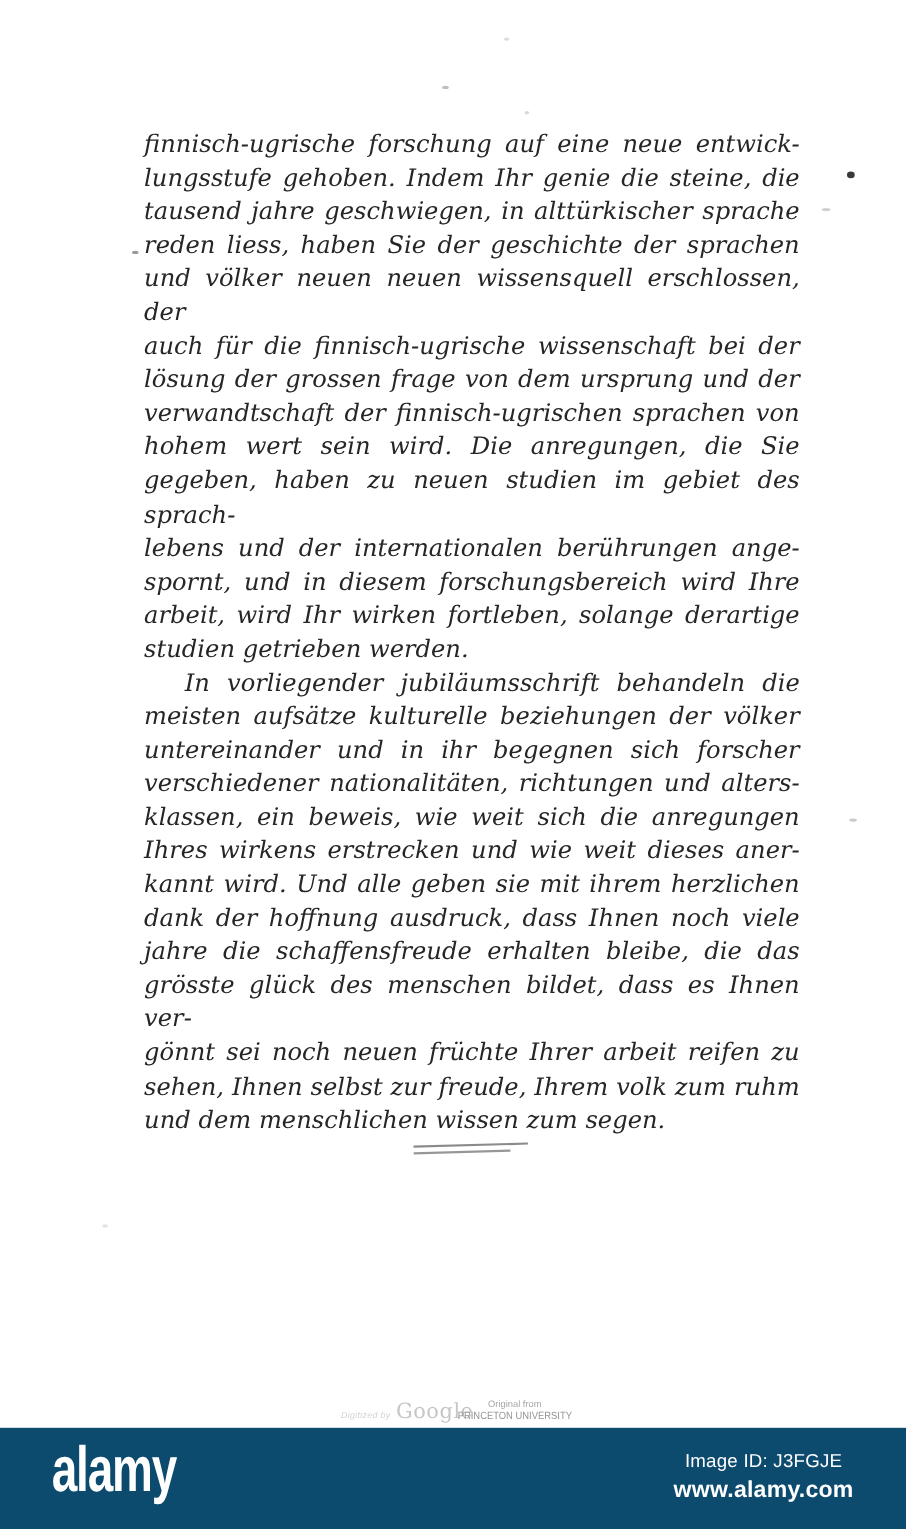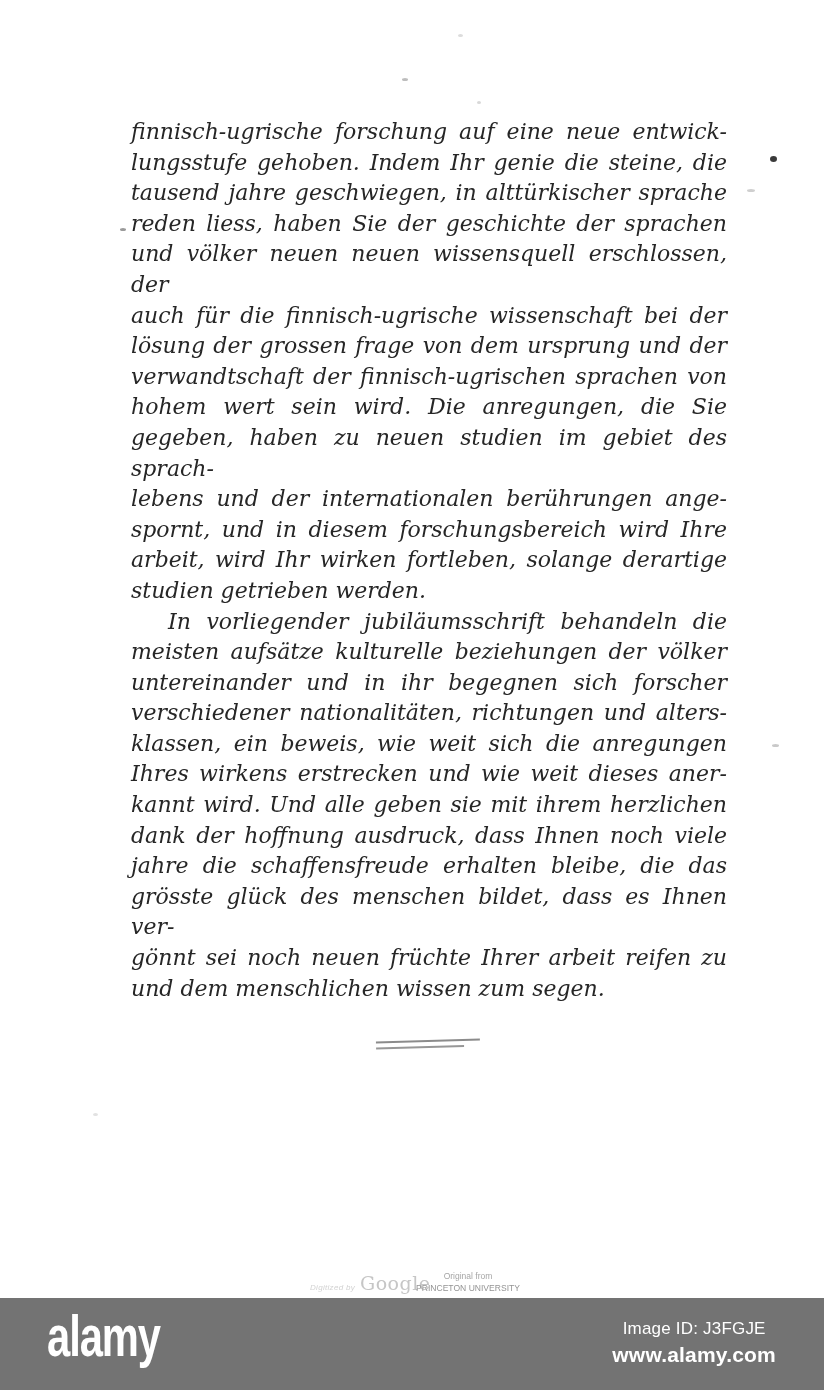--- a/index.html
+++ b/index.html
@@ -59,21 +59,21 @@
   .original .from { font-size: 8.5px; color: #a6a6a6; }
   .original .inst {
     font-size: 9.5px; color: #949494; margin-top: 1px;
     transform: scaleX(0.9); transform-origin: center;
   }
 
   
   .footer {
     position: absolute; left: 0; bottom: 0;
     width: 824px; height: 92px;
-    background: #737373;
+    background: #0c4a6e;
   }
   .brand {
     position: absolute; left: 47px; top: 9px;
     color: #ffffff;
     font-family: "Liberation Sans", sans-serif;
     font-weight: bold;
     font-size: 58px; line-height: 1;
     letter-spacing: -1.5px;
     transform: scaleX(0.72); transform-origin: left top;
   }
@@ -120,20 +120,21 @@
     <div class="ln">meisten aufsätze kulturelle beziehungen der völker</div>
     <div class="ln">untereinander und in ihr begegnen sich forscher</div>
     <div class="ln">verschiedener nationalitäten, richtungen und alters-</div>
     <div class="ln">klassen, ein beweis, wie weit sich die anregungen</div>
     <div class="ln">Ihres wirkens erstrecken und wie weit dieses aner-</div>
     <div class="ln">kannt wird. Und alle geben sie mit ihrem herzlichen</div>
     <div class="ln">dank der hoffnung ausdruck, dass Ihnen noch viele</div>
     <div class="ln">jahre die schaffensfreude erhalten bleibe, die das</div>
     <div class="ln">grösste glück des menschen bildet, dass es Ihnen ver-</div>
     <div class="ln">gönnt sei noch neuen früchte Ihrer arbeit reifen zu</div>
+    <div class="ln">sehen, Ihnen selbst zur freude, Ihrem volk zum ruhm</div>
     <div class="ln pe">und dem menschlichen wissen zum segen.</div>
   </div>
 
   <div class="divider">
     <div class="rule1"></div>
     <div class="rule2"></div>
   </div>
 
   <div class="digitized">
     <span class="by">Digitized by</span>

